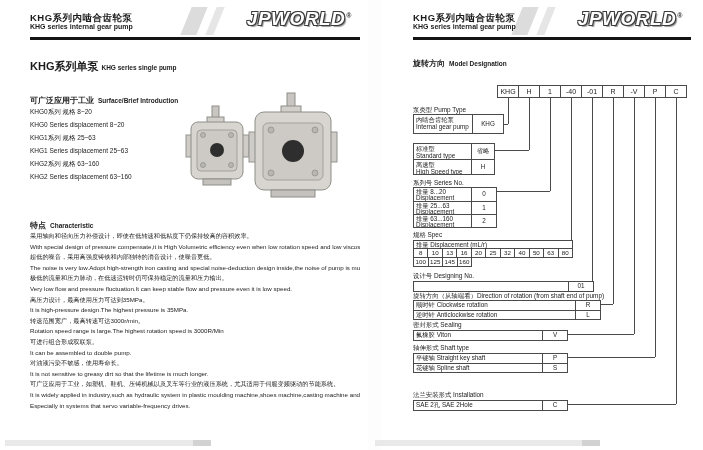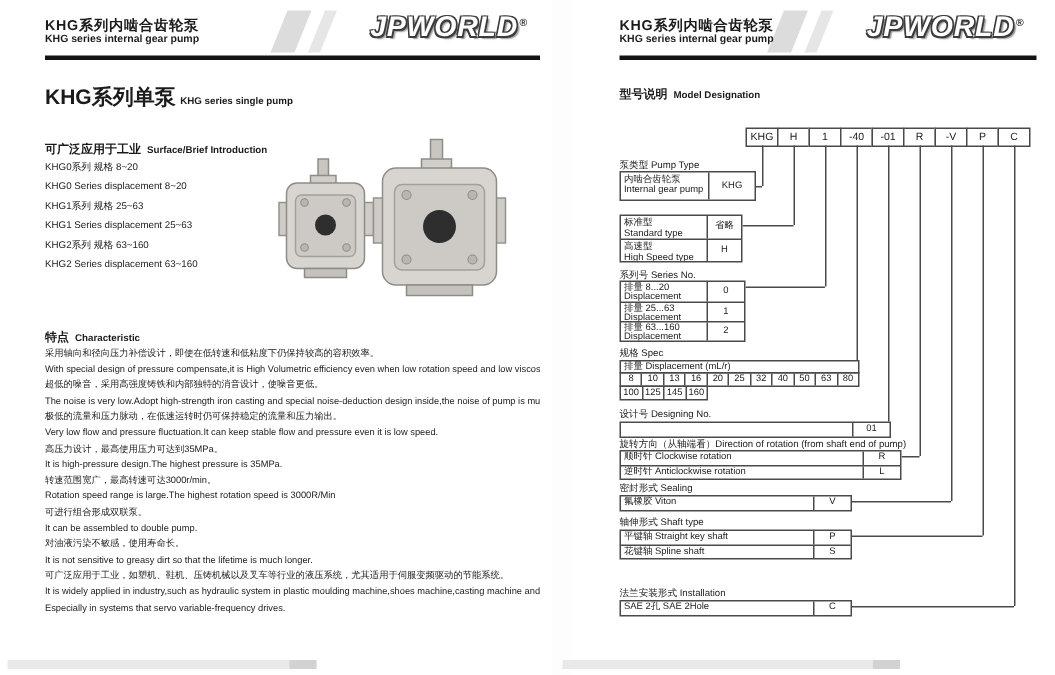--- a/index.html
+++ b/index.html
@@ -28,21 +28,21 @@
     color:#ffffff;
     text-shadow:-1px -1px 0 #3c3c3c, 1px -1px 0 #3c3c3c, -1px 1px 0 #3c3c3c,
                  1px 1px 0 #3c3c3c, 2px 2px 1px #9a9a9a;
     white-space:nowrap;
   }
   .reg { font-size:7px; font-style:normal; vertical-align:super; text-shadow:none; color:#2a2a2a; margin-left:1px; }
   .hdr-bar { position:absolute; left:0; right:0; bottom:0; height:3px; background:#141414; }
 
   
   .lp-title { position:absolute; left:30px; top:56px; white-space:nowrap; }
-  .lp-title .zh { font-size:14px; font-weight:bold; }
+  .lp-title .zh { font-size:11px; font-weight:bold; }
   .lp-title .en { font-size:6.5px; font-weight:bold; margin-left:3px; }
   .lp-intro { position:absolute; left:30px; top:89px; white-space:nowrap; }
   .lp-intro .zh, .feat-title .zh { font-size:8px; font-weight:bold; }
   .lp-intro .en, .feat-title .en { font-size:6.5px; font-weight:bold; margin-left:4px; }
   .series-list { position:absolute; left:30px; top:105px; width:160px; }
   .series-list div { font-size:6.5px; line-height:13px; white-space:nowrap; }
   .pumps { position:absolute; left:183px; top:92px; width:155px; height:115px; }
   .feat-title { position:absolute; left:30px; top:214px; white-space:nowrap; }
   .features { position:absolute; left:30px; top:231px; width:330px; }
   .features div { font-size:6.2px; line-height:10.6px; white-space:nowrap; overflow:hidden; }
@@ -195,21 +195,21 @@
     <div class="hdr-stripe s2"></div>
     <div class="hdr-titles">
       <div class="hdr-zh">KHG系列内啮合齿轮泵</div>
       <div class="hdr-en">KHG series internal gear pump</div>
     </div>
     <div class="logo"><span>JPWORLD</span><sup class="reg">®</sup></div>
     <div class="hdr-bar"></div>
   </div>
 
   <div class="md-title">
-    <span class="zh">型号说明</span><span class="en">Model Designation</span>
+    <span class="zh">旋转方向</span><span class="en">Model Designation</span>
   </div>
 
   <div class="code-row">
     <div class="code-box">KHG</div>
     <div class="code-box">H</div>
     <div class="code-box">1</div>
     <div class="code-box">-40</div>
     <div class="code-box">-01</div>
     <div class="code-box">R</div>
     <div class="code-box">-V</div>

